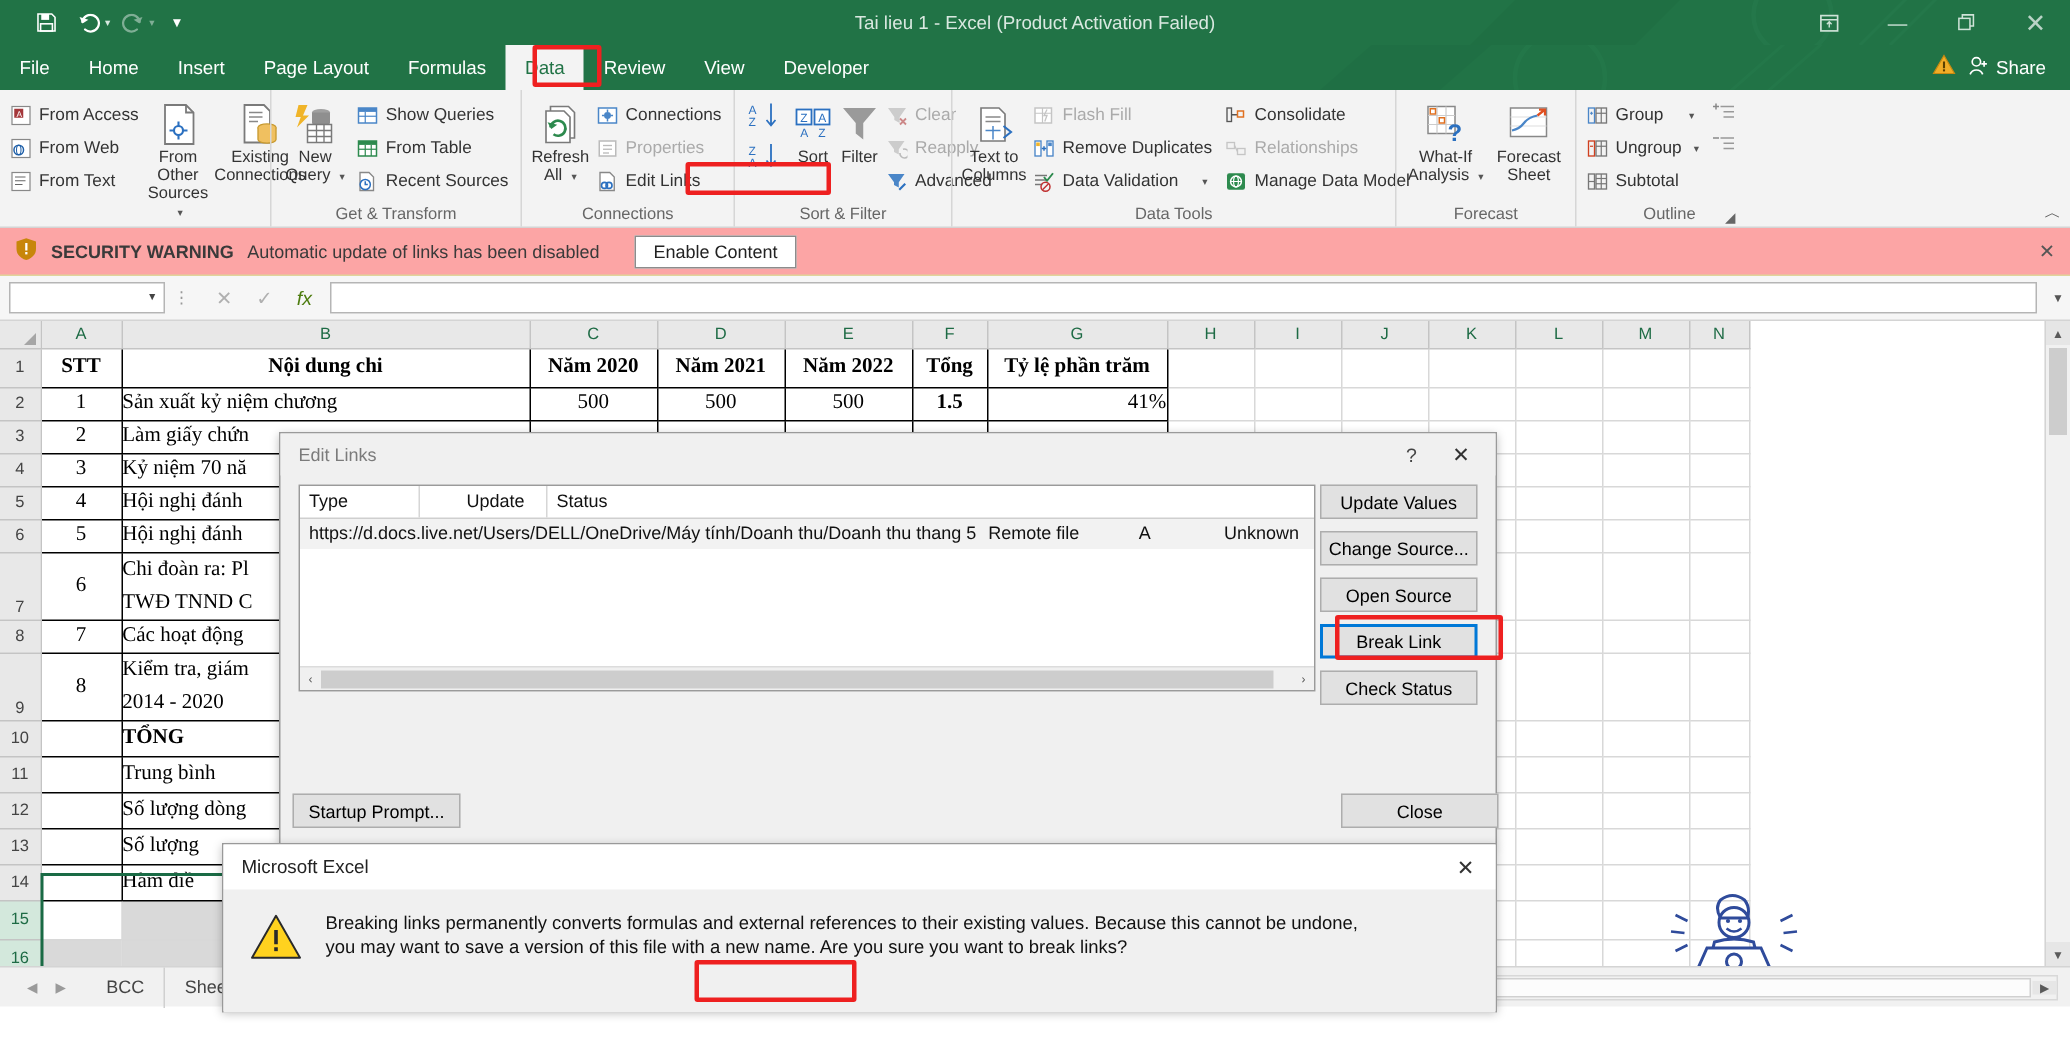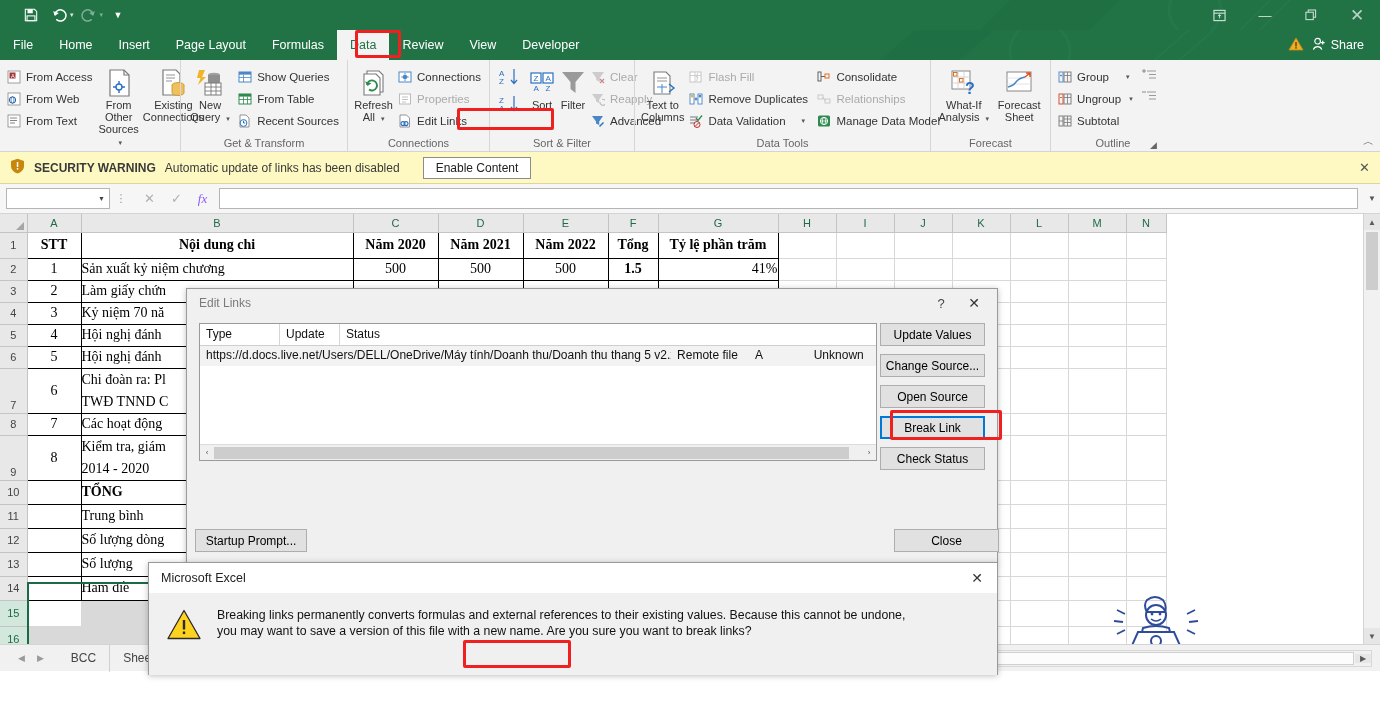--- a/index.html
+++ b/index.html
@@ -73,40 +73,40 @@
   }
   .smallbtn.dis { color: #aaaaaa; }
   .smallbtn .si { width:16px; height:16px; display:inline-flex; align-items:center; justify-content:center;}
   .caret { font-size: 7px; color:#555; margin-left: 3px;}
   .ribbon-collapse { position:absolute; right:6px; bottom:2px; color:#555; font-size:11px;}
   .dialog-launch { position:absolute; right:18px; bottom:1px; color:#666; font-size:9px;}
   .hlbox { position: absolute; border: 3px solid #ee2020; border-radius: 2px; pointer-events:none; z-index: 60;}
 
   
   .secbar {
-    height: 32px; background: #fef9c3; border-bottom: 1px solid #e0d49a;
+    height: 32px; background: #fca5a5; border-bottom: 1px solid #e0d49a;
     display:flex; align-items:center; gap: 9px; padding: 0 10px; position:relative;
   }
   .secbar .sh { color:#c8860a; font-size: 14px; }
   .secbar .lbl { font-size: 12px; color: #3a3a3a; font-weight: bold;}
   .secbar .msg { font-size: 12px; color: #3a3a3a; }
   .enable-btn {
     margin-left: 14px; background:#fff; border: 1px solid #8c8c8c; padding: 3px 12px;
     font-size: 12px; color:#222;
   }
   .secbar .xclose { position:absolute; right: 10px; color:#555; font-size: 13px; }
 
   
   .fbar { height: 30px; background:#f6f6f6; display:flex; align-items:center; border-bottom: 1px solid #d4d4d4; }
   .namebox { width: 104px; height: 21px; margin-left: 6px; background:#fff; border:1px solid #b5b5b5;
              display:flex; align-items:center; justify-content:flex-end; padding-right:4px; font-size:11px;}
   .namebox .cv { font-size: 7px; color:#444; }
   .fb-dots { width: 22px; text-align:center; color:#999; font-size: 11px; }
   .fb-icons { display:flex; align-items:center; gap: 16px; padding: 0 12px; color:#b0b0b0; font-size:13px;}
-  .fb-icons .fx { color:#8b5cf6; font-style: italic; font-family:Liberation Serif, serif; }
+  .fb-icons .fx { color:#4d7c0f; font-style: italic; font-family:Liberation Sans, sans-serif; }
   .fb-input { flex:1; height:21px; background:#fff; border:1px solid #b5b5b5; margin-right: 6px; }
   .fb-input-wrap { flex:1; display:flex; align-items:center; }
   .fb-chev { width:16px; text-align:center; color:#555; font-size:8px; }
 
   
   .gridwrap { position: relative; height: 430px; background:#fff; display:flex; }
   .gridmain { flex:1; position:relative; overflow:hidden; }
   table.sheet { border-collapse: collapse; table-layout: fixed; }
   table.sheet td, table.sheet th { padding:0; }
   .colhdr {
@@ -161,21 +161,21 @@
   .dlg-title .t { font-size: 12px; color:#7b7b7b; }
   .dlg-title .btns { margin-left:auto; display:flex; align-items:center; gap: 2px;}
   .dlg-title .qm { width: 28px; text-align:center; font-size: 13px; color:#444; }
   .dlg-title .xc { width: 34px; text-align:center; font-size: 14px; color:#333; }
   .links-listwrap { position:absolute; left:12px; top: 34px; width: 678px; height: 138px;
                     background:#fff; border:1px solid #9a9a9a; }
   .lk-head { display:flex; height:22px; border-bottom:1px solid #cfcfcf; background:#fff;}
   .lk-head > div { font-size: 12px; color:#111; padding: 3px 6px; border-right:1px solid #d6d6d6; }
   .lk-row { display:flex; height:20px; background:#f2f2f2; }
   .lk-row > div { font-size: 12px; color:#111; padding: 2px 6px; white-space:nowrap; overflow:hidden;}
-  .c-src { width: 485px; } .c-type { width: 80px; } .c-upd { width: 60px; } .c-sta { width: 70px; }
+  .c-src { width: 485px; } .c-type { width: 80px; } .c-upd { width: 60px; margin-left: 25px; } .c-sta { width: 70px; }
   .lk-hscroll { position:absolute; left:0; right:0; bottom:0; height:16px; background:#f0f0f0;
                 display:flex; align-items:center; border-top:1px solid #dcdcdc;}
   .lk-hs-left { width:14px; text-align:center; font-size:8px; color:#555;}
   .lk-hs-right{ width:14px; text-align:center; font-size:8px; color:#555; margin-left:auto;}
   .lk-hs-thumb{ position:absolute; left:14px; width: 635px; top:2px; height:12px; background:#cdcdcd;}
   .dlg-side { position:absolute; right: 12px; top: 34px; width: 105px; display:flex; flex-direction:column; gap: 8px;}
   .dbtn { height: 23px; background:#e1e1e1; border:1px solid #adadad; font-size:12px; color:#000;
           display:flex; align-items:center; justify-content:center;}
   .dbtn.focus { border: 2px solid #0078d7; }
   .startup-btn { position:absolute; left: 194px; top: 528px; width: 112px; height: 23px;
@@ -224,20 +224,21 @@
     <span class="qat-caret">▾</span>
     <span class="qat-btn dim">
       <svg width="15" height="13" viewBox="0 0 16 14">
           <path d="M13 6 A6 6 0 1 0 11 11.5" fill="none" stroke="#7fae95" stroke-width="1.6" stroke-linecap="round"></path>
           <path d="M15 2.5 L12.8 7.2 L8.6 4.4 Z" fill="#7fae95"></path>
         </svg>
     </span>
     <span class="qat-caret" style="color:#7fae95">▾</span>
     <span class="qat-btn" style="font-size:9px">▼</span>
   </div>
+  <div class="title-text">Tai lieu 1 - Excel (Product Activation Failed)</div>
   <div class="wincontrols">
     <div class="wc">
       <svg width="13" height="13" viewBox="0 0 14 14">
           <rect x="1" y="1.5" width="12" height="11" fill="none" stroke="#cfe3d8" stroke-width="1.2"></rect>
           <line x1="1" y1="4.5" x2="13" y2="4.5" stroke="#cfe3d8" stroke-width="1.2"></line>
           <path d="M7 10 L7 6 M5.3 7.7 L7 6 L8.7 7.7" stroke="#cfe3d8" stroke-width="1" fill="none"></path>
         </svg>
     </div>
     <div class="wc">—</div>
     <div class="wc">

